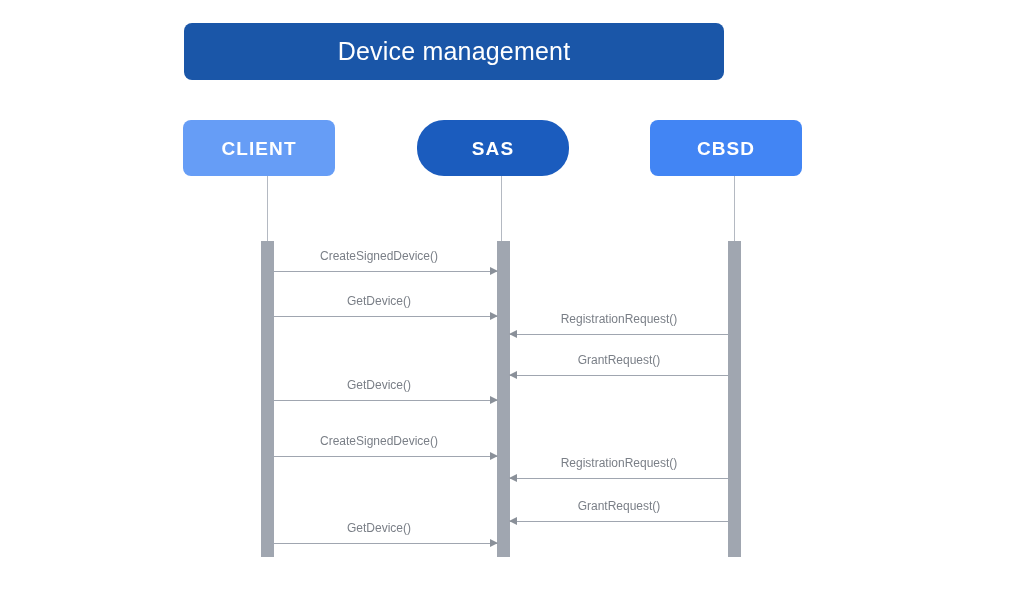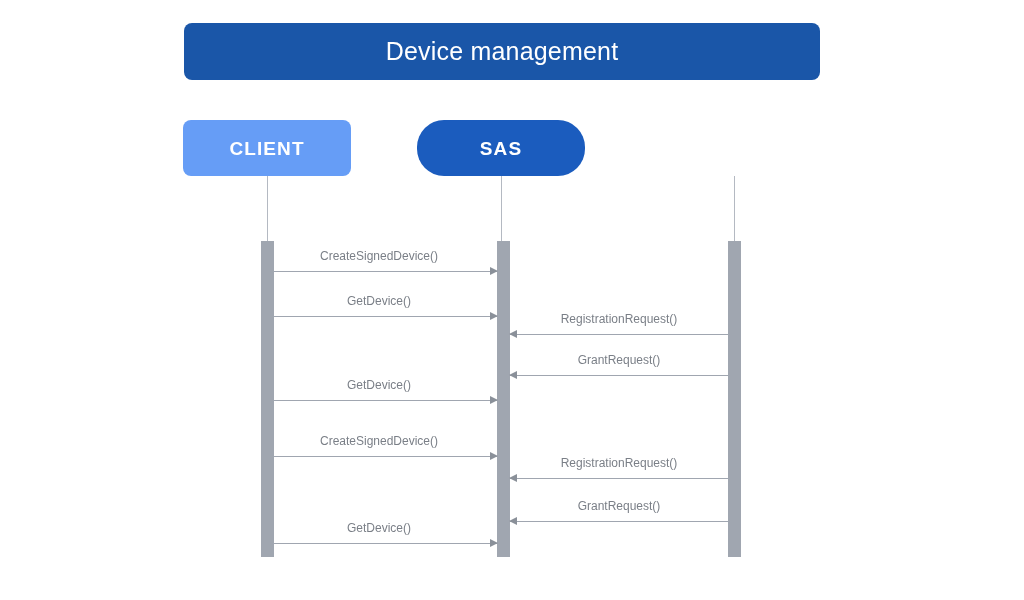--- a/index.html
+++ b/index.html
@@ -21,21 +21,21 @@
     top: 0;
     width: 1024px;
     height: 600px;
   }
 
   
   .title-banner {
     position: absolute;
     left: 184px;
     top: 23px;
-    width: 636px;
+    width: 540px;
     height: 57px;
     background: #1A56A8;
     border-radius: 8px;
     display: flex;
     align-items: center;
     justify-content: center;
     box-sizing: border-box;
   }
   .title-banner-text {
     color: #ffffff;
@@ -43,21 +43,21 @@
     font-weight: 400;
     letter-spacing: 0.2px;
     line-height: 1;
     white-space: nowrap;
   }
 
   
   .participant {
     position: absolute;
     top: 120px;
-    width: 168px;
+    width: 152px;
     height: 56px;
     border-radius: 8px;
     display: flex;
     align-items: center;
     justify-content: center;
     box-sizing: border-box;
   }
   .participant-label {
     color: #ffffff;
     font-size: 19px;
@@ -144,20 +144,23 @@
   <div class="title-banner">
     <span class="title-banner-text">Device management</span>
   </div>
 
   <div class="participant p-client">
     <span class="participant-label">CLIENT</span>
   </div>
   <div class="participant p-sas">
     <span class="participant-label">SAS</span>
   </div>
+  <div class="participant p-cbsd">
+    <span class="participant-label">CBSD</span>
+  </div>
 
   <div class="lifeline ll-client"></div>
   <div class="lifeline ll-sas"></div>
   <div class="lifeline ll-cbsd"></div>
 
   <div class="activation act-client"></div>
   <div class="activation act-sas"></div>
   <div class="activation act-cbsd"></div>
 
   <div class="message" style="left:261px; top:271px; width:236px;">

